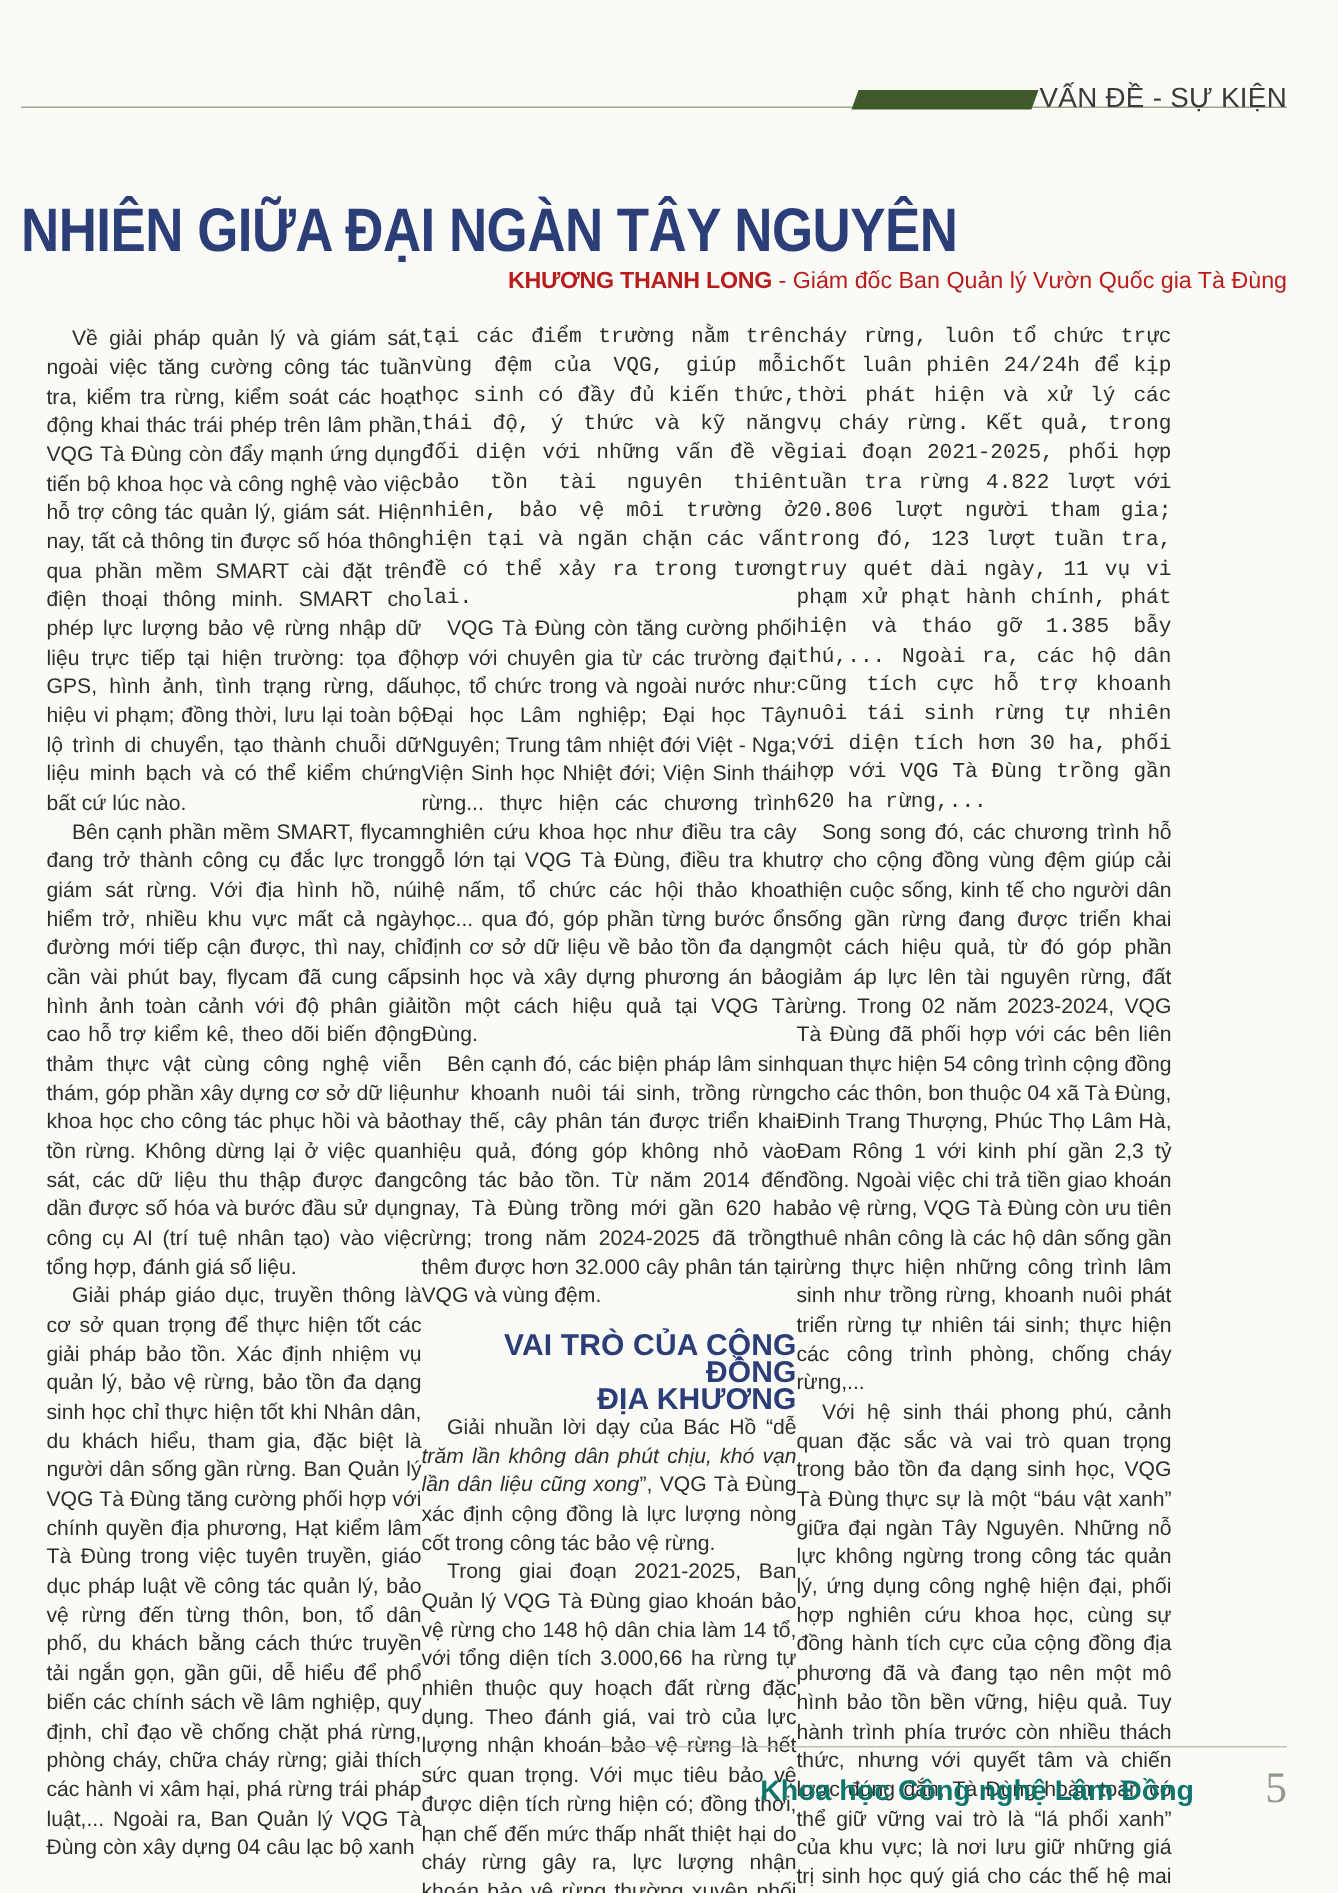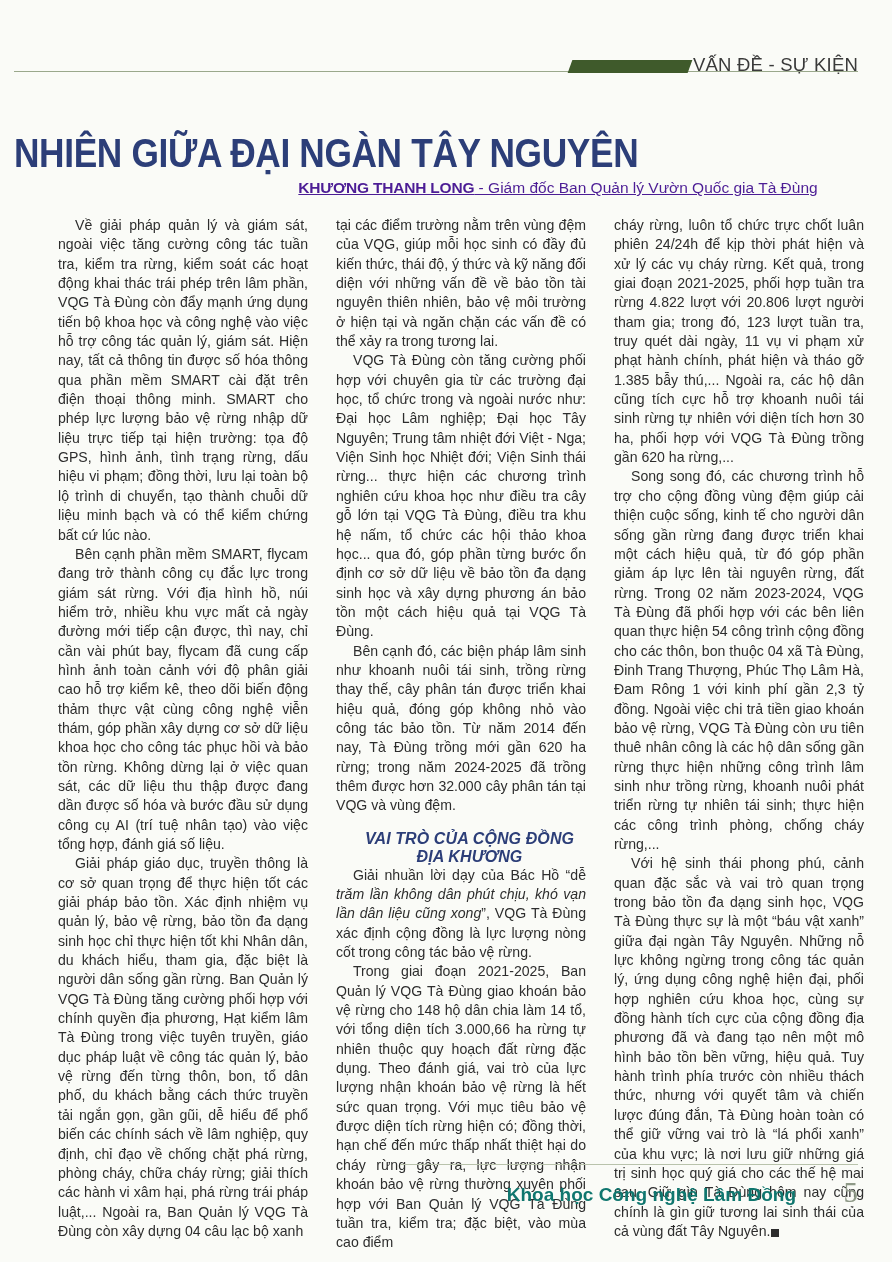--- a/index.html
+++ b/index.html
@@ -76,74 +76,72 @@
   }
 
   
   .byline {
     position: absolute;
     top: 178px;
     left: 258px;
     right: 34px;
     font-size: 15.5px;
     line-height: 20px;
-    color: #4c1d95;
-    text-align: center;
-    text-decoration: underline;
+    color: #b91c1c;
+    text-align: right;
   }
   .byline .name {
     font-weight: bold;
     letter-spacing: -0.2px;
   }
   .byline .role {
     font-weight: normal;
   }
 
   
   .columns {
     position: absolute;
     top: 216px;
-    left: 58px;
+    left: 31px;
     width: 806px;
     height: 952px;
     display: flex;
-    gap: 28px;
   }
   .col {
     width: 250px;
     font-size: 14.1px;
     line-height: 19.35px;
     text-align: justify;
     text-justify: inter-word;
     color: #2d2d2d;
     -webkit-hyphens: none;
     hyphens: none;
   }
   .col p {
     margin: 0;
     text-indent: 17px;
   }
   .col p.cont {
     text-indent: 0;
+    font-family: Liberation Mono, monospace;
   }
   .col p em {
     font-style: italic;
   }
 
   .subhead {
     margin: 0;
     padding-top: 14px;
     font-weight: bold;
-    font-size: 16px;
+    font-size: 20px;
     line-height: 18px;
     color: #2c3e78;
-    text-align: center;
+    text-align: right;
     text-indent: 0;
     letter-spacing: .1px;
-    font-style: italic;
   }
   .subhead .l2 { display: block; }
 
   .endmark {
     display: inline-block;
     width: 8px;
     height: 8px;
     background: #2d2d2d;
     vertical-align: -1px;
     margin-left: 1px;

